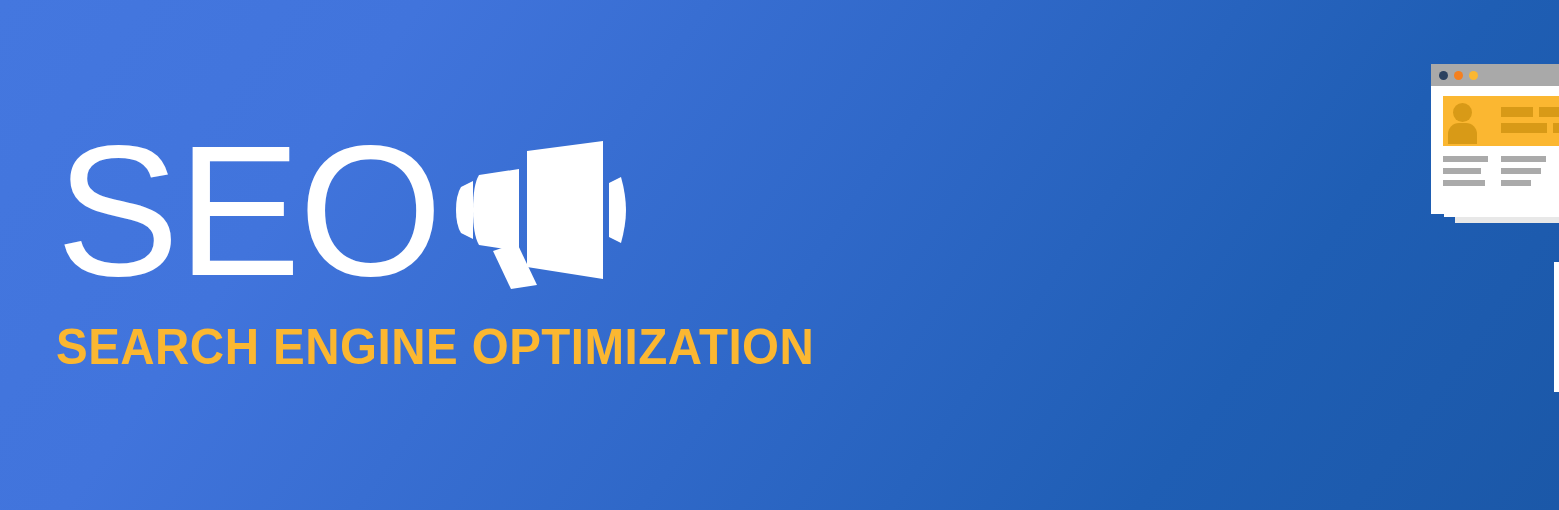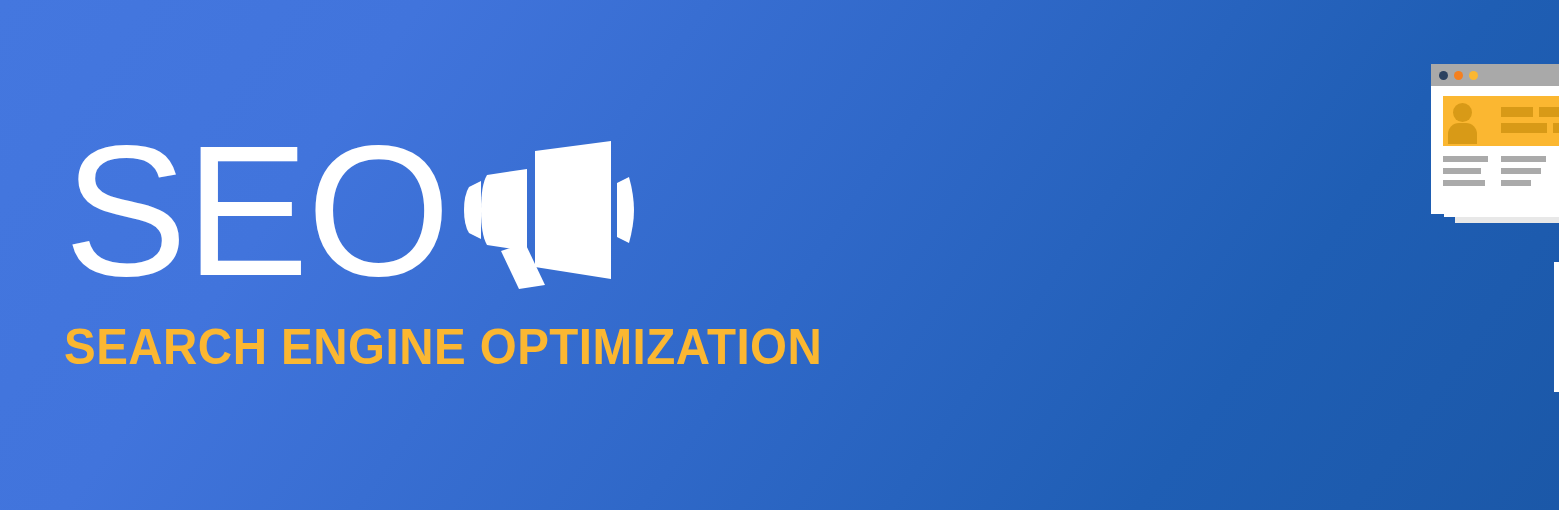--- a/index.html
+++ b/index.html
@@ -11,21 +11,21 @@
   }
   #banner{
     position:relative;
     width:1559px; height:510px;
     background:linear-gradient(125deg,#4477DF 0%,#4174DC 22%,#2F68C8 52%,#1F5EB4 78%,#1B58A8 100%);
     overflow:hidden;
   }
 
   
   #headline-block{
-    position:absolute; left:64px; top:128px; width:740px;
+    position:absolute; left:56px; top:128px; width:740px;
   }
   #seo-row{ display:flex; align-items:center; height:165px; }
   #seo-word{
     color:#FFFFFF;
     font-size:185px;
     line-height:150px;
     font-weight:400;
     letter-spacing:-2px;
     font-family:"Liberation Sans", sans-serif;
   }

